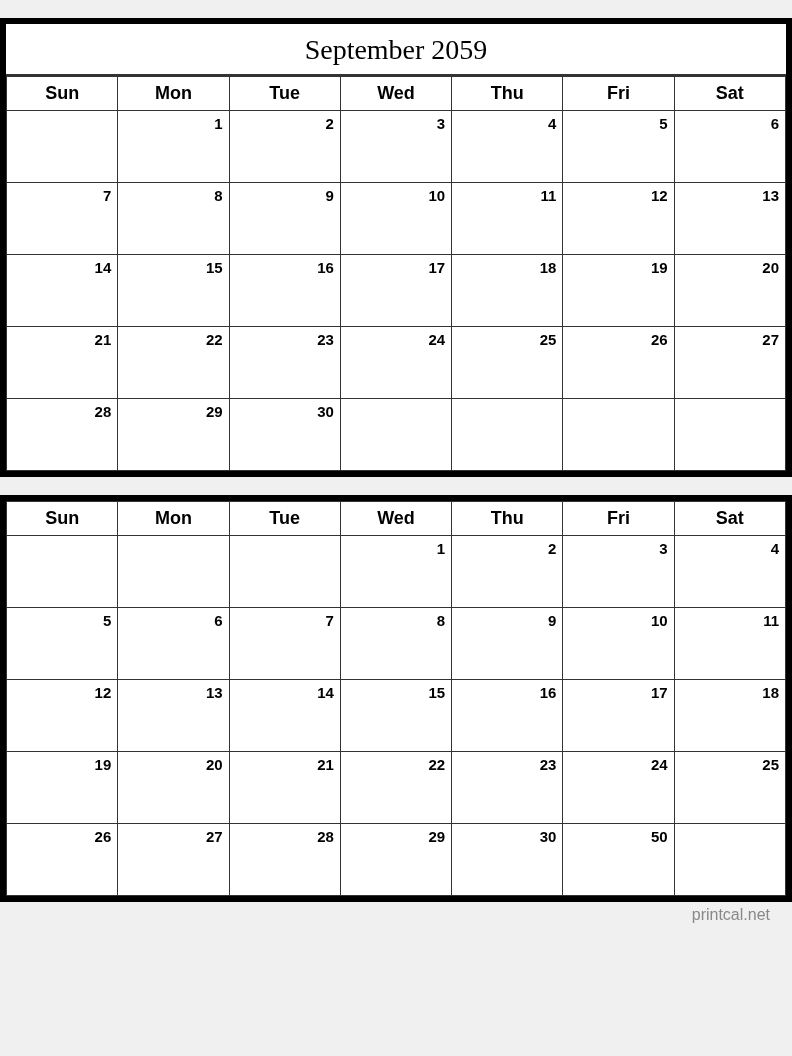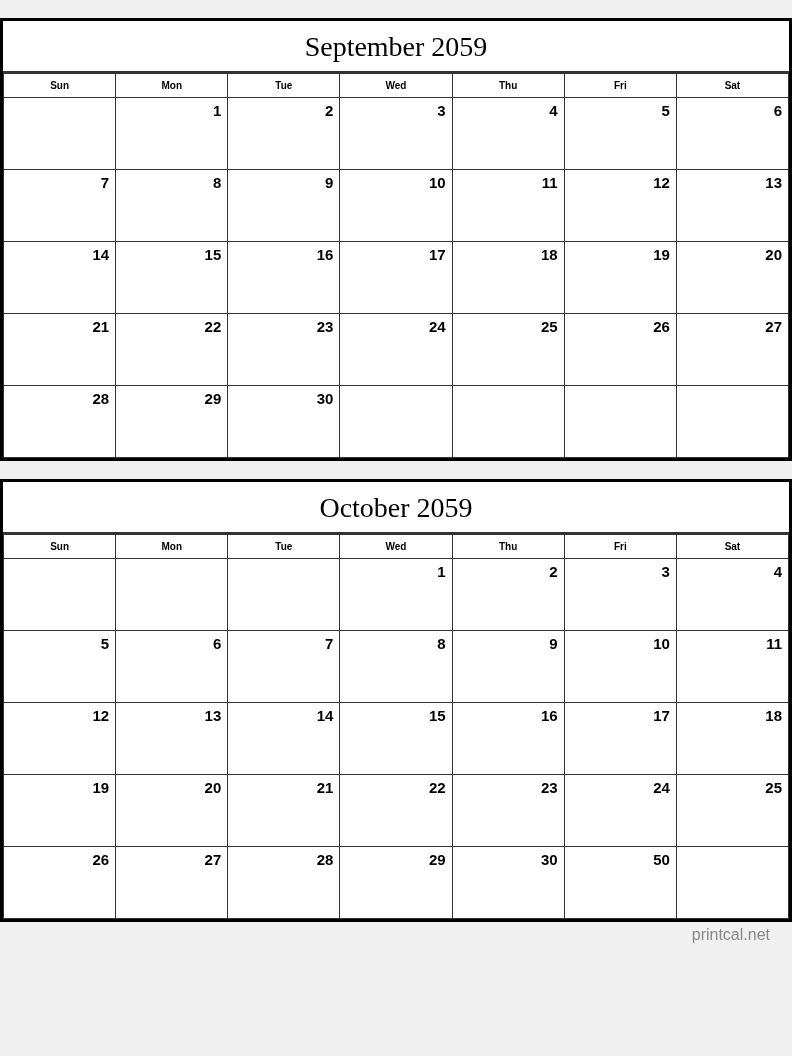--- a/index.html
+++ b/index.html
@@ -9,40 +9,40 @@
       width: 792px;
       min-height: 1056px;
       display: flex;
       flex-direction: column;
       align-items: center;
       padding: 18px 18px;
       gap: 18px;
     }
     .calendar {
       background: #fff;
-      border: 3px solid #000000;
+      border: 6px solid #000000;
       width: 792px;
     }
     .cal-title {
       text-align: center;
       font-size: 28px;
       font-weight: normal;
       padding: 10px 0 8px;
       border-bottom: 2px solid #333;
       font-family: Georgia, serif;
     }
     table {
       width: 100%;
       border-collapse: collapse;
     }
     th {
       border: 1px solid #333;
       text-align: center;
       padding: 6px 0;
-      font-size: 10px;
+      font-size: 18px;
       font-weight: bold;
       background: #fff;
     }
     td {
       border: 1px solid #333;
       width: calc(100% / 7);
       height: 72px;
       vertical-align: top;
       padding: 4px 6px 0 0;
       text-align: right;
@@ -122,21 +122,20 @@
             <td>30</td>
             <td class="empty"></td>
             <td class="empty"></td>
             <td class="empty"></td>
             <td class="empty"></td>
           </tr>
         </tbody>
       </table>
     </div>
     <div class="calendar">
-      <div class="cal-title">October 2059</div>
       <table>
         <thead>
           <tr>
             <th>Sun</th>
             <th>Mon</th>
             <th>Tue</th>
             <th>Wed</th>
             <th>Thu</th>
             <th>Fri</th>
             <th>Sat</th>

